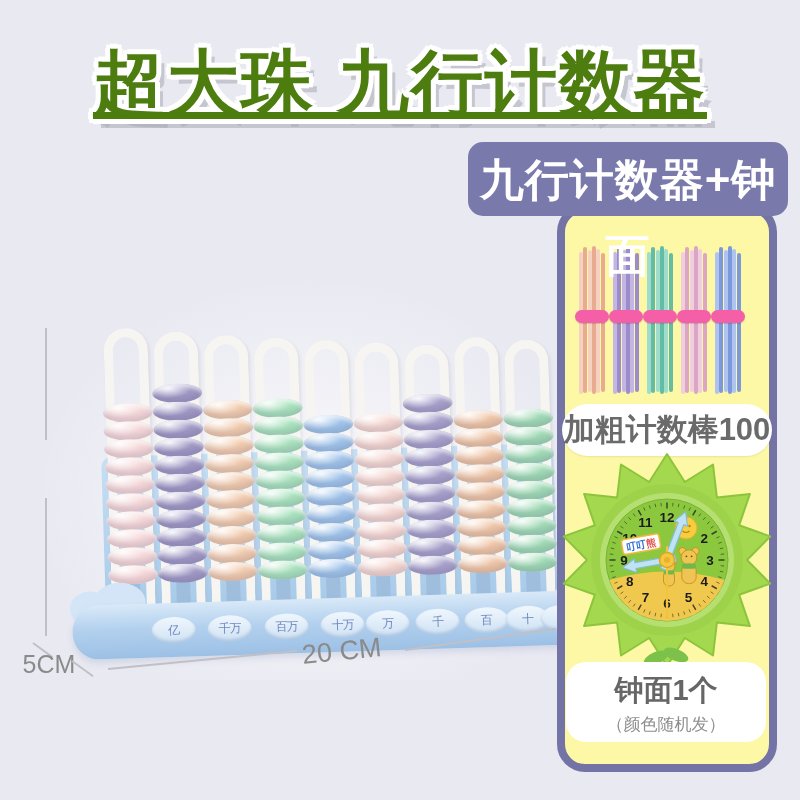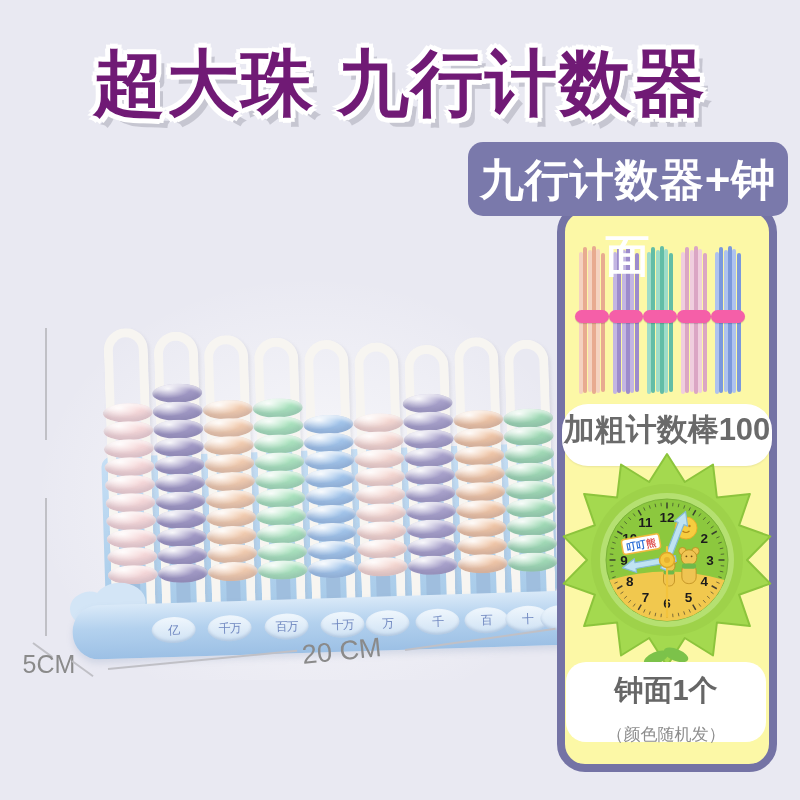--- a/index.html
+++ b/index.html
@@ -2,43 +2,43 @@
 <html><head>
 <meta charset="utf-8">
 <style>
   html,body{margin:0;padding:0;}
   .stage{position:relative;width:800px;height:800px;overflow:hidden;
          background:#e9e9f2;font-family:"Liberation Sans","DejaVu Sans",sans-serif;}
   .photo-light{position:absolute;left:40px;top:280px;width:540px;height:400px;
     background:radial-gradient(ellipse at 50% 55%, rgba(250,250,252,.95), rgba(250,250,252,0) 72%);}
   
   .title{position:absolute;left:0;top:36px;width:800px;text-align:center;
-    font-size:72px;font-weight:bold;letter-spacing:2px;color:#701a75;white-space:nowrap;
+    font-size:72px;font-weight:bold;letter-spacing:2px;color:#4d7c0f;white-space:nowrap;
     text-shadow:-4px -4px 0 #fff,4px -4px 0 #fff,-4px 4px 0 #fff,4px 4px 0 #fff,
-      -5px 0 0 #fff,5px 0 0 #fff,0 -5px 0 #fff,0 5px 0 #fff,8px 9px 0 rgba(170,170,182,.55);}
+      -5px 0 0 #fff,5px 0 0 #fff,0 -5px 0 #fff,0 5px 0 #fff,8px 9px 0 rgba(170,170,182,.55);text-decoration:underline;}
   .subtitle{position:absolute;left:78px;top:162px;font-size:40px;color:#8583b7;}
   
   .badge{position:absolute;left:468px;top:142px;width:320px;height:74px;border-radius:15px;
     background:#7a79ab;color:#fff;font-size:44px;font-weight:bold;text-align:center;line-height:76px;
     letter-spacing:1px;z-index:6;}
   .panel{position:absolute;left:557px;top:204px;width:204px;height:552px;
     border:8px solid #7473a5;border-radius:28px;background:#fcf8a6;z-index:5;}
   .bundle{position:absolute;width:26px;height:150px;}
   .stick{position:absolute;border-radius:2.5px;width:4px;}
   .band{position:absolute;left:-4px;width:34px;height:13px;border-radius:7px;
     box-shadow:0 1px 1px rgba(0,0,0,.15);}
-  .pill{position:absolute;left:-3px;top:192px;width:210px;height:62px;border-radius:26px;
+  .pill{position:absolute;left:-3px;top:192px;width:210px;height:52px;border-radius:26px;
     background:#fff;color:#6a6a6a;font-size:31px;font-weight:bold;text-align:center;line-height:52px;
     box-shadow:0 1px 2px rgba(0,0,0,.08);}
   .clock-svg{position:absolute;left:-8px;top:238px;}
   .leaf{position:absolute;width:26px;height:12px;border-radius:50%;background:#7cc24a;}
   .clockbox{position:absolute;left:1px;top:450px;width:200px;height:80px;border-radius:20px;
     background:#fff;text-align:center;}
   .clockbox .cap{margin-top:9px;font-size:29px;font-weight:bold;color:#666;}
-  .clockbox .sub{margin-top:12px;font-size:17px;color:#8d8d8d;}
+  .clockbox .sub{margin-top:2px;font-size:17px;color:#8d8d8d;}
   
   .abacus{position:absolute;left:60px;top:300px;width:540px;height:360px;transform:rotate(-1.8deg);}
   .board{position:absolute;left:42px;top:150px;width:452px;height:152px;border-radius:10px;
     background:linear-gradient(180deg,#c6dff5,#a8cbe9);z-index:0;}
   .arch{position:absolute;border:9px solid #f7f5f1;border-bottom:none;
     border-radius:26px 26px 0 0;width:44px;box-sizing:border-box;z-index:1;
     box-shadow:2px 2px 3px rgba(175,175,188,.25);}
   .bead-col{position:absolute;width:50px;z-index:2;}
   .bead{width:50px;height:19px;border-radius:50%;margin-top:-1px;
     box-shadow:inset 0 -5px 7px rgba(40,40,80,.16), inset 0 3px 4px rgba(255,255,255,.65);}

